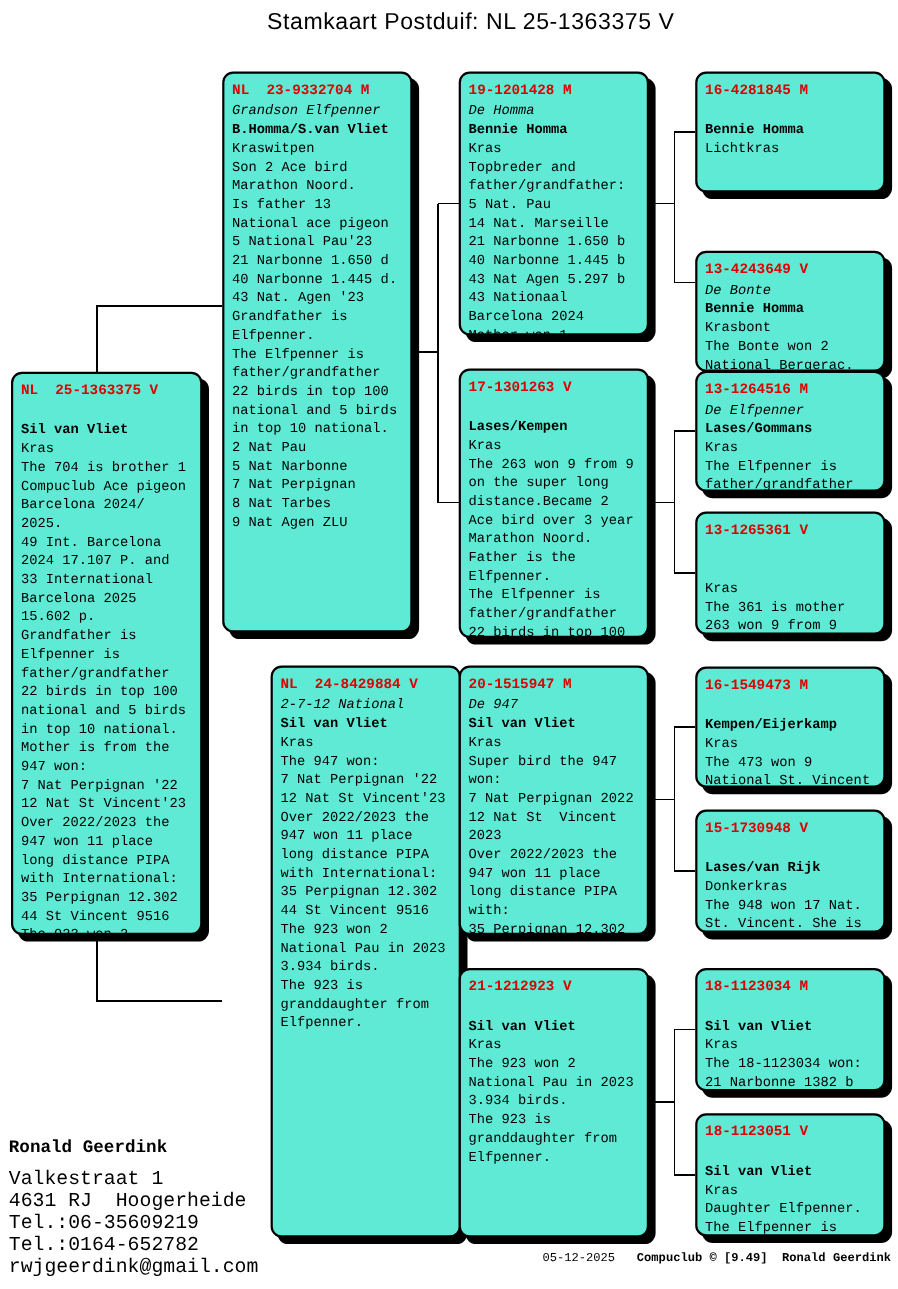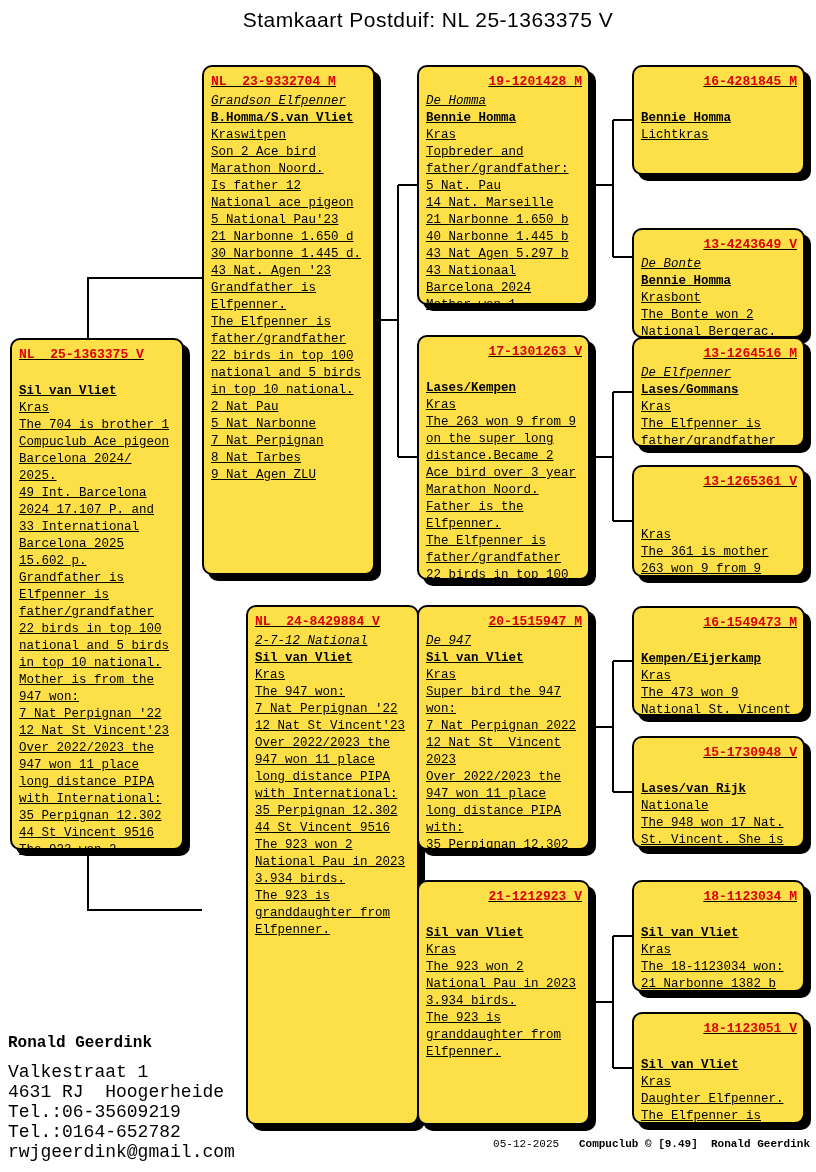--- a/index.html
+++ b/index.html
@@ -8,29 +8,29 @@
     font-family:"Liberation Mono","DejaVu Sans Mono",monospace;
     color:#000;
   }
   .page-title{
     position:absolute;top:8px;left:0;width:100%;text-align:center;
     font-family:"Liberation Sans","DejaVu Sans",sans-serif;
     font-size:21px;font-weight:400;letter-spacing:0.5px;margin-left:20px;
   }
   svg.connectors{position:absolute;left:0;top:0;pointer-events:none;}
   .box{
-    position:absolute;background:#fde047;border:2px solid #000;border-radius:10px;
+    position:absolute;background:#5eead4;border:2px solid #000;border-radius:10px;
     box-shadow:6px 6px 0 0 #000;
     padding:6px 6px 4px 7px;box-sizing:border-box;
-    font-size:12.5px;line-height:17px;text-decoration:underline;
+    font-size:12.5px;line-height:17px;
   }
   .box .ring{
     font-weight:bold;font-size:13px;line-height:18px;margin-bottom:2px;white-space:pre;
   }
-  .box .ring.center{text-align:right;}
+  .box .ring.center{text-align:left;}
   .box .line{white-space:pre;min-height:17px;}
   .box .line.b{font-weight:bold;}
   .box .line.i{font-style:italic;}
   .owner{position:absolute;left:8px;top:1032px;}
   .owner .owner-name{font-weight:bold;font-size:16px;line-height:22px;margin-bottom:8px;}
   .owner .owner-line{font-size:18px;line-height:20px;white-space:pre;}
   .print-footer{
     position:absolute;top:1138px;right:6px;text-align:right;
     font-size:11px;white-space:pre;
   }
@@ -103,25 +103,25 @@
       <div class="line">44 St Vincent 9516</div>
       <div class="line">The 923 won 2</div>
     </div>
     <div class="box" style="left: 202px; top: 65px; width: 173px; height: 510px;">
       <div class="ring" style="color: rgb(221, 0, 0);">NL  23-9332704 M</div>
       <div class="line i">Grandson Elfpenner</div>
       <div class="line b">B.Homma/S.van Vliet</div>
       <div class="line">Kraswitpen</div>
       <div class="line">Son 2 Ace bird</div>
       <div class="line">Marathon Noord.</div>
-      <div class="line">Is father 12</div>
+      <div class="line">Is father 13</div>
       <div class="line">National ace pigeon</div>
       <div class="line">5 National Pau'23</div>
       <div class="line">21 Narbonne 1.650 d</div>
-      <div class="line">30 Narbonne 1.445 d.</div>
+      <div class="line">40 Narbonne 1.445 d.</div>
       <div class="line">43 Nat. Agen '23</div>
       <div class="line">Grandfather is</div>
       <div class="line">Elfpenner.</div>
       <div class="line">The Elfpenner is</div>
       <div class="line">father/grandfather</div>
       <div class="line">22 birds in top 100</div>
       <div class="line">national and 5 birds</div>
       <div class="line">in top 10 national.</div>
       <div class="line">2 Nat Pau</div>
       <div class="line">5 Nat Narbonne</div>
@@ -245,21 +245,21 @@
       <div class="line"></div>
       <div class="line b">Kempen/Eijerkamp</div>
       <div class="line">Kras</div>
       <div class="line">The 473 won 9</div>
       <div class="line">National St. Vincent</div>
     </div>
     <div class="box" style="left: 632px; top: 736px; width: 173px; height: 112px;">
       <div class="ring center" style="color: rgb(221, 0, 0);">15-1730948 V</div>
       <div class="line"></div>
       <div class="line b">Lases/van Rijk</div>
-      <div class="line">Nationale</div>
+      <div class="line">Donkerkras</div>
       <div class="line">The 948 won 17 Nat.</div>
       <div class="line">St. Vincent. She is</div>
     </div>
     <div class="box" style="left: 632px; top: 880px; width: 173px; height: 112px;">
       <div class="ring center" style="color: rgb(221, 0, 0);">18-1123034 M</div>
       <div class="line"></div>
       <div class="line b">Sil van Vliet</div>
       <div class="line">Kras</div>
       <div class="line">The 18-1123034 won:</div>
       <div class="line">21 Narbonne 1382 b</div>

